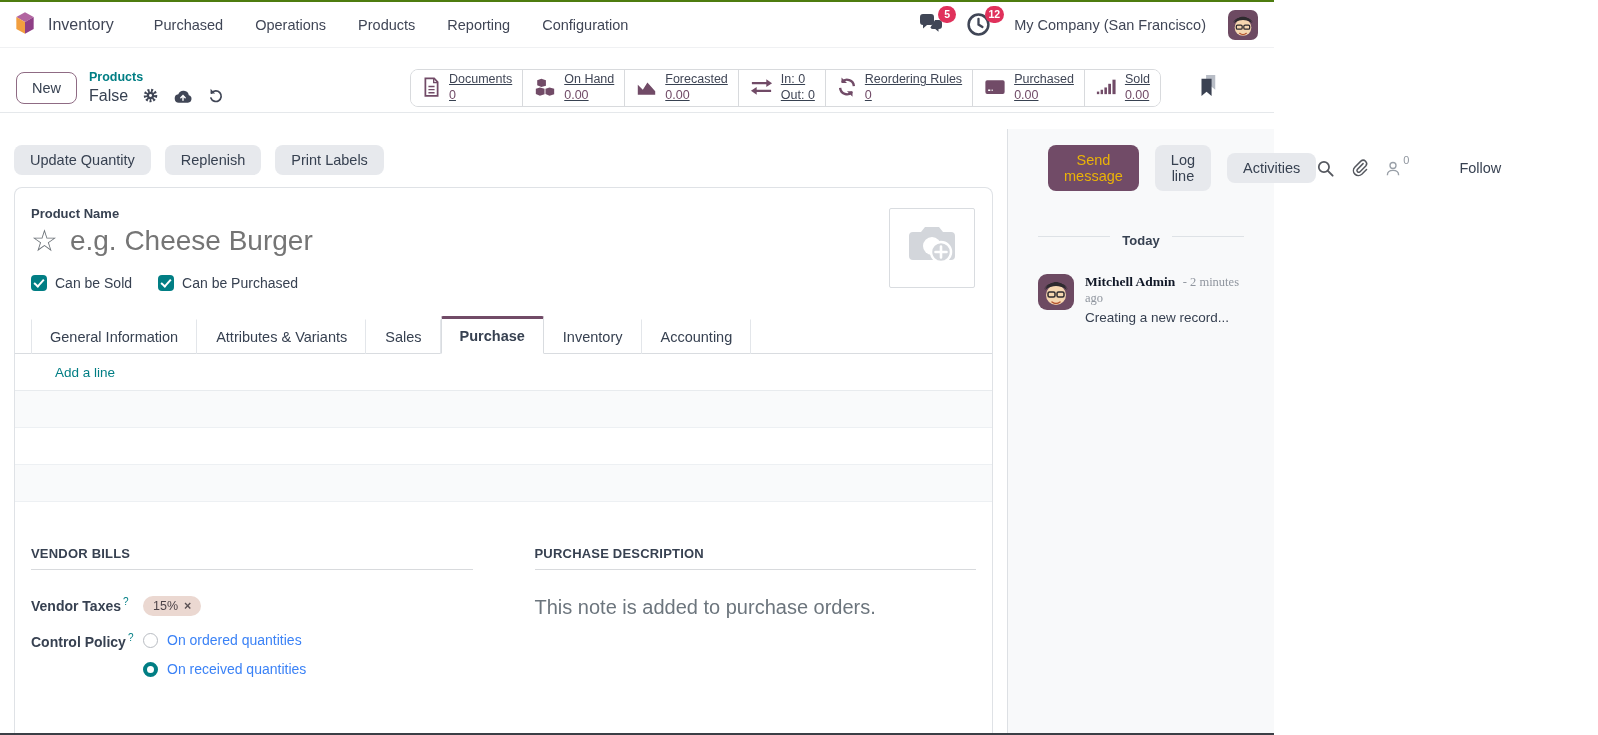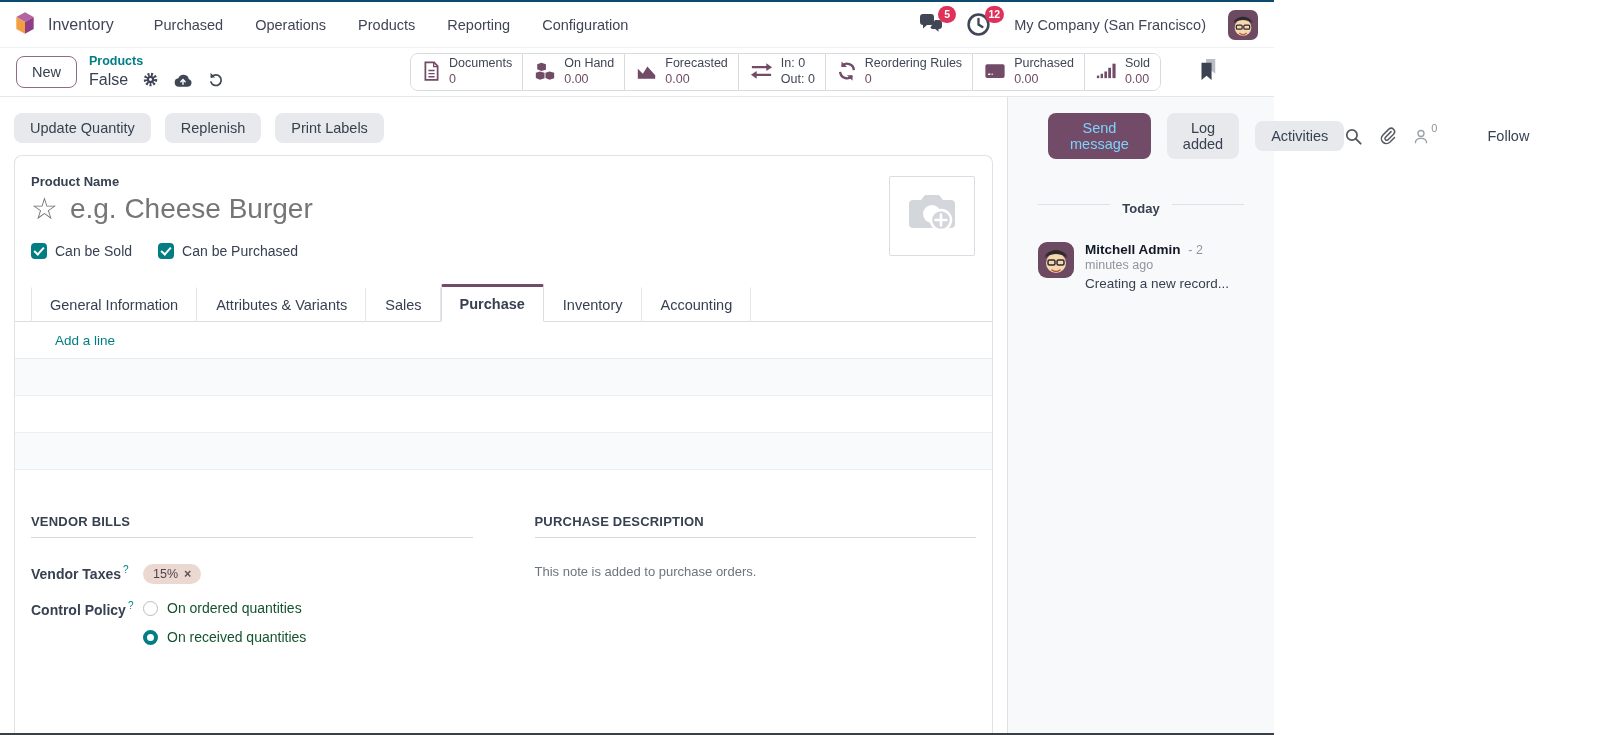--- a/index.html
+++ b/index.html
@@ -1,18 +1,18 @@
 <!DOCTYPE html>
 <html><head>
 <meta charset="utf-8">
 <style>
   * { margin:0; padding:0; box-sizing:border-box; }
   html,body { width:1598px; height:735px; overflow:hidden; }
   body { font-family:"Liberation Sans", sans-serif; color:#374151; background:#fff; }
-  .screen { width:1274px; height:735px; display:flex; flex-direction:column; border-top:2px solid #0c4a6e; border-bottom:2px solid #3b3f46; }
+  .screen { width:1274px; height:735px; display:flex; flex-direction:column; border-top:2px solid #4d7c0f; border-bottom:2px solid #3b3f46;gap:16px; }
 
   
   .navbar { height:46px; flex:0 0 46px; display:flex; align-items:center; padding:0 16px 0 12px; background:#fff; border-bottom:1px solid #f0f1f3; }
   .app-brand { display:flex; align-items:center; gap:10px; cursor:pointer; }
   .app-name { font-size:16px; font-weight:500; color:#404656; }
   .nav-menu { display:flex; align-items:center; margin-left:28px; gap:8px; }
   .nav-item { font-size:14.5px; color:#404656; padding:6px 12px; border-radius:6px; cursor:pointer; }
   .systray { margin-left:auto; display:flex; align-items:center; gap:22px; }
   .tray-icon { position:relative; width:26px; height:26px; cursor:pointer; }
   .badge { position:absolute; top:-6px; right:-12px; background:#e0315b; color:#fff; font-size:10.5px; font-weight:700; border-radius:9px; min-width:18px; height:17px; line-height:17px; text-align:center; padding:0 4px; }
@@ -21,21 +21,21 @@
 
   
   .control-panel { height:49px; flex:0 0 49px; display:flex; align-items:center; background:#fff; border-bottom:1px solid #e5e8eb; padding:0 16px; }
   .cp-left { width:394px; flex:0 0 394px; display:flex; align-items:center; gap:12px; }
   .btn-new { border:1px solid #8f6b84; background:#fff; color:#374151; font-size:14.5px; font-weight:500; padding:7px 15px; border-radius:8px; cursor:pointer; font-family:inherit; }
   .breadcrumb { display:flex; flex-direction:column; line-height:1.25; }
   .bc-app { color:#017e84; font-size:12.5px; font-weight:600; cursor:pointer; }
   .bc-row { display:flex; align-items:center; gap:14px; }
   .bc-record { font-size:16px; color:#374151; }
   .bc-icon { cursor:pointer; display:inline-flex; }
-  .stat-group { display:flex; align-items:stretch; border:1px solid #d8dadd; border-radius:8px; overflow:hidden; background:#fff; height:38px; }
+  .stat-group { display:flex; align-items:stretch; border:1px solid #d8dadd; border-radius:8px; overflow:hidden; background:#fff; height:38px;text-decoration:underline; }
   .stat-btn { display:flex; align-items:center; gap:7px; padding:0 10px; border-right:1px solid #d8dadd; background:#fff; cursor:pointer; border-top:none; border-bottom:none; border-left:none; font-family:inherit; }
   .stat-btn:last-child { border-right:none; }
   .stat-text { display:flex; flex-direction:column; align-items:flex-start; line-height:1.25; }
   .stat-label { font-size:12.5px; color:#404656; white-space:nowrap; }
   .stat-value { font-size:12.5px; color:#714B67; font-weight:500; white-space:nowrap; }
   .stat-value.dark { color:#404656; font-weight:400; }
   .cp-right { margin-left:auto; display:flex; align-items:center; padding-right:40px; }
 
   
   .content { flex:1; display:flex; min-height:0; }
@@ -84,39 +84,39 @@
   .form-row { display:flex; align-items:flex-start; margin-bottom:16px; }
   .row-label { width:112px; flex:0 0 112px; font-size:14px; font-weight:700; color:#374151; }
   .help-sup { color:#017e84; font-size:10px; font-weight:400; vertical-align:super; margin-left:2px; cursor:pointer; }
   .tag-pill { display:inline-flex; align-items:center; gap:6px; background:#ebd8d1; border-radius:11px; padding:3px 10px; font-size:12.5px; color:#4c4348; }
   .tag-x { cursor:pointer; color:#5a5154; font-weight:700; }
   .radio-group { display:flex; flex-direction:column; gap:13px; }
   .radio-item { display:flex; align-items:center; gap:9px; cursor:pointer; }
   .radio { width:15px; height:15px; border-radius:50%; background:#fff; }
   .radio.off { border:1.5px solid #b8bcc2; }
   .radio.on { border:4.5px solid #017e84; }
-  .radio-label { font-size:14px; color:#14532d; }
-  .desc-placeholder { font-size:13px; color:#6c757d; }
+  .radio-label { font-size:14px; color:#3b82f6; }
+  .desc-placeholder { font-size:20px; color:#6c757d; }
 
   
   .chatter { flex:1; background:#f8f9fa; border-left:1px solid #dde0e4; min-width:0; }
   .chatter-top { display:flex; align-items:center; padding:16px 46px 0 40px; }
-  .btn-primary { background:#714B67; border:none; color:#7dd3fc; font-size:14.5px; font-weight:500; padding:7px 22px; border-radius:8px; cursor:pointer; font-family:inherit; }
+  .btn-primary { background:#714B67; border:none; color:#eab308; font-size:14.5px; font-weight:500; padding:7px 16px; border-radius:8px; cursor:pointer; font-family:inherit; }
   .chatter-top .btn-gray { margin-left:16px; }
   .chatter-top .gap-lg { margin-left:16px; }
   .chat-icons { margin-left:auto; display:flex; align-items:center; gap:15px; }
   .chat-icon { cursor:pointer; display:inline-flex; align-items:flex-start; }
   .follower-count { font-size:11px; color:#8f959e; margin-left:1px; position:relative; top:-5px; }
   .follow-label { margin-left:50px; font-size:14.5px; color:#374151; cursor:pointer; }
   .date-divider { display:flex; align-items:center; gap:12px; margin:33px 30px 0; }
   .date-divider .line { flex:1; height:1px; background:#dee2e6; }
   .date-text { font-size:13px; font-weight:700; color:#374151;margin-top:9px; }
   .message { display:flex; gap:11px; margin:26px 30px 0; }
   .avatar-md { width:36px; height:36px; border-radius:9px; overflow:hidden; flex:0 0 36px; cursor:pointer; }
-  .msg-head { font-size:13.5px; }
+  .msg-head { font-size:13.5px;font-family:Liberation Serif, serif; }
   .msg-author { font-weight:700; color:#111827; cursor:pointer; }
   .msg-time { color:#8f959e; font-size:12.5px; margin-left:4px; }
   .msg-body { font-size:13.5px; color:#374151; margin-top:4px; }
 </style>
 </head>
 <body>
 
 <div class="screen">
 
   <header class="navbar">
@@ -396,21 +396,21 @@
               <div class="desc-placeholder">This note is added to purchase orders.</div>
             </div>
           </div>
         </div>
       </div>
     </div>
 
     <div class="chatter">
       <div class="chatter-top">
         <button class="btn-primary">Send message</button>
-        <button class="btn-gray">Log added</button>
+        <button class="btn-gray">Log line</button>
         <button class="btn-gray gap-lg">Activities</button>
         <span class="chat-icons">
           <span class="chat-icon">
             <svg width="19" height="19" viewBox="0 0 24 24">
               <circle cx="10" cy="10" r="6.5" fill="none" stroke="#55585f" stroke-width="2.2"></circle>
               <path d="M15 15l6 6" stroke="#55585f" stroke-width="2.4" stroke-linecap="round"></path>
             </svg>
           </span>
           <span class="chat-icon">
             <svg width="19" height="20" viewBox="0 0 24 24">

